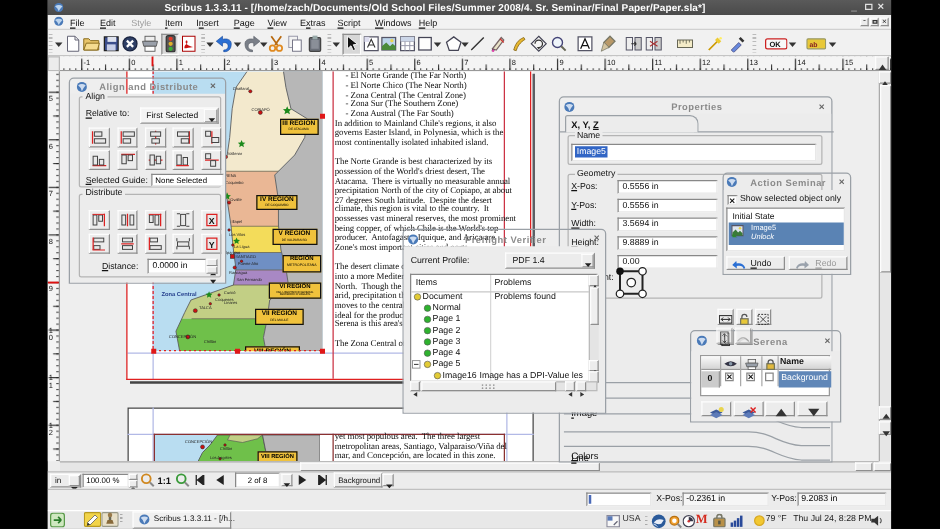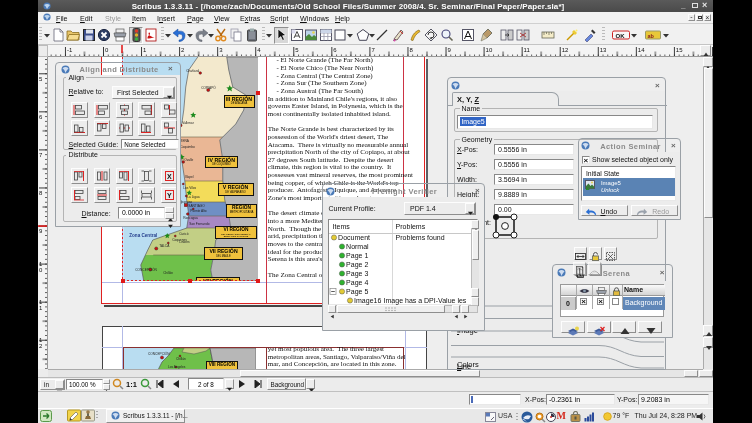--- a/index.html
+++ b/index.html
@@ -516,20 +516,21 @@
 <div class="btn" style="left:698.5px;top:369.5px;width:14.5px;height:7.5px"><svg width="8" height="6" viewBox="0 0 8 6" style="margin:0 3px">
         <path d="M7 3 L2 0 V6z" fill="#333"></path>
       </svg></div>
 
 <div class="dlg" style="left:447px;top:77px;width:219px;height:293px">
 <div class="dbody" style="top:13px"></div>
 <svg class="a" style="left:3px;top:2.5px" width="9" height="9" viewBox="0 0 9 9">
         <circle cx="4.5" cy="4.5" r="4" fill="#4a7ab8"></circle>
         <path d="M1.5 3.2 Q4.5 1 7.5 3.2 Q5.5 5.5 4.5 8 Q3.5 4.5 1.5 3.2" fill="#cddcf0"></path>
       </svg>
+<div class="ttl" style="left:0;top:3px;width:219px;text-align:center">Properties</div>
 <div class="tx" style="left:207px;top:3.5px;font-size:8px;color:#666">×</div>
 <div class="a" style="left:0px;top:26.5px;width:219px;height:1px;background:#9aa0a6"></div>
 <div class="a" style="left:4px;top:14px;width:107px;height:14px;background:#ececec;border:1px solid #9aa0a6;border-bottom:none;border-radius:2px 7px 0 0"></div>
 <div class="a" style="left:9px;top:16.5px;font-size:7.5px;font-weight:bold;color:#111">X, Y, <span class="u">Z</span></div>
 <div class="gb" style="left:5.8px;top:30px;width:204px;height:24px"></div>
 <div class="gbl" style="left:11.5px;top:26.5px">Name</div>
 <div class="ins" style="left:9.4px;top:36.5px;width:196px;height:14px">
         <span style="position:absolute;left:2px;top:1.5px;background:#3165c5;color:#fff;font-size:7px;line-height:9px;padding:0 1px">Image5</span>
       </div>
 <div class="gb" style="left:5.8px;top:61px;width:204px;height:100px"></div>

